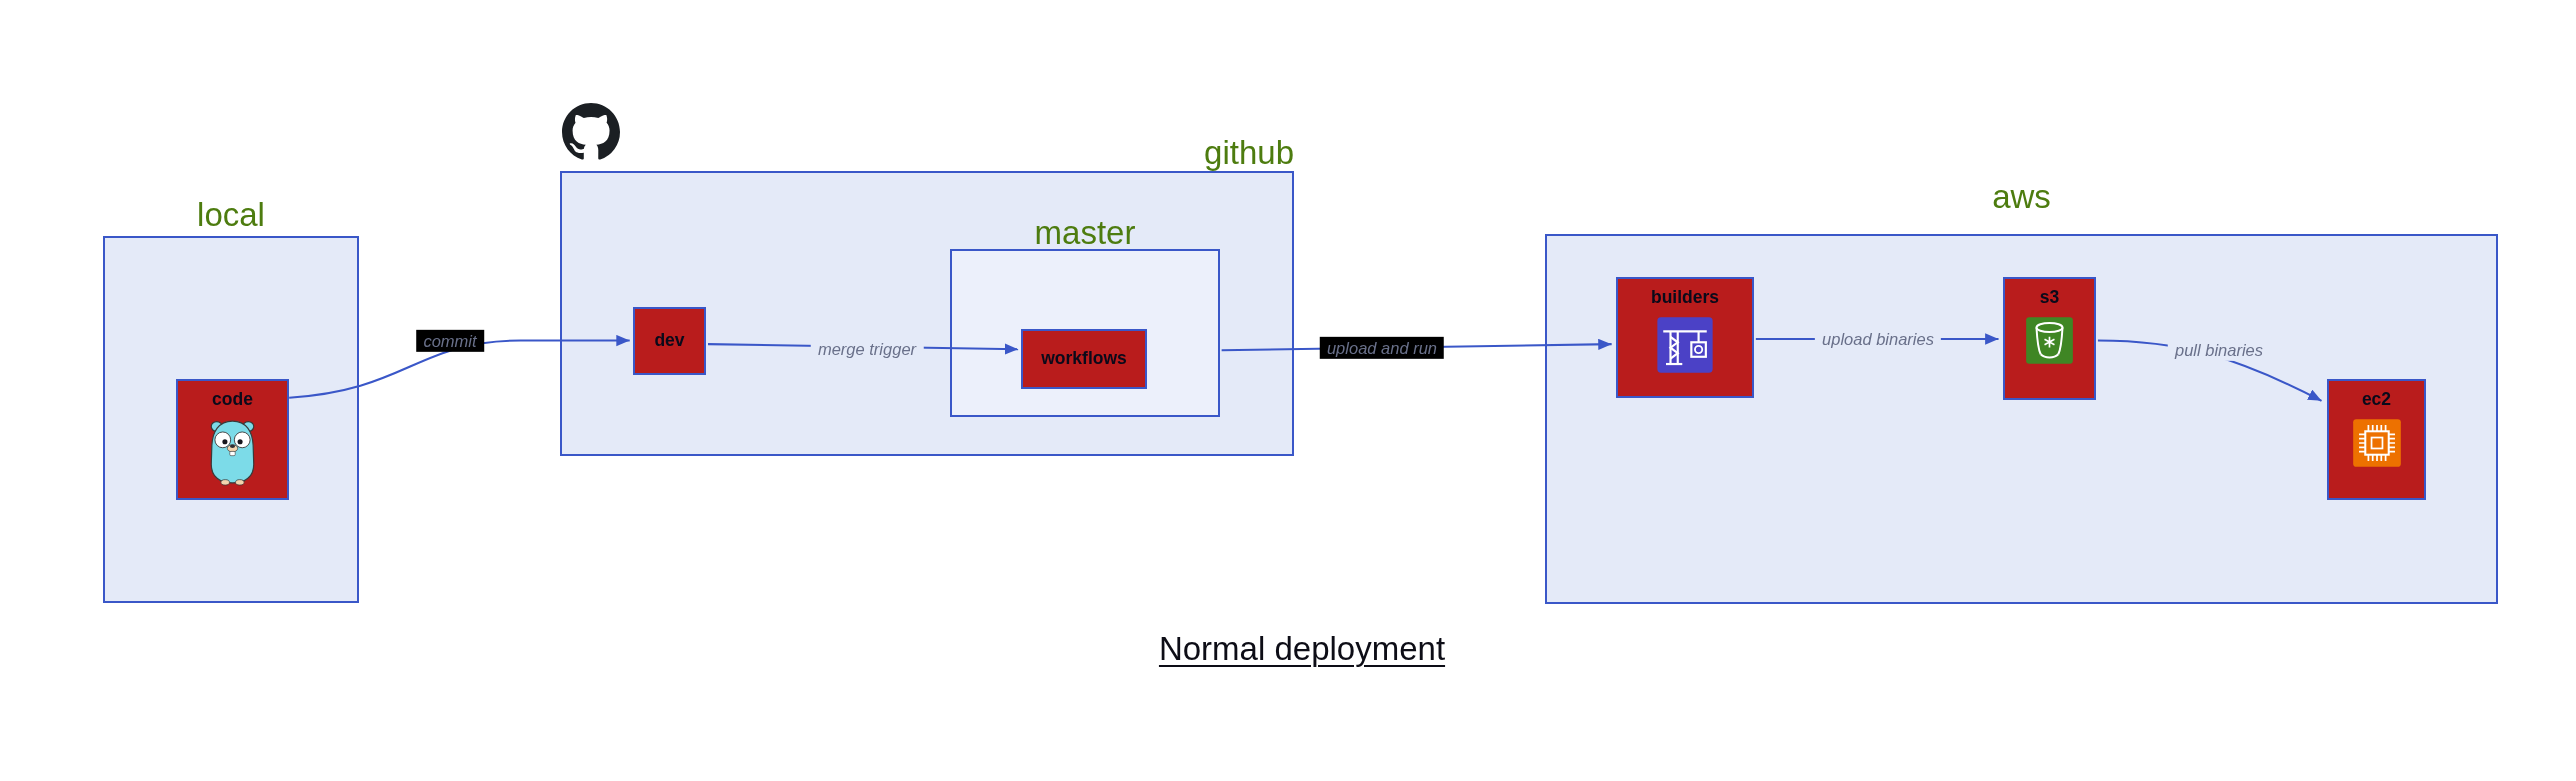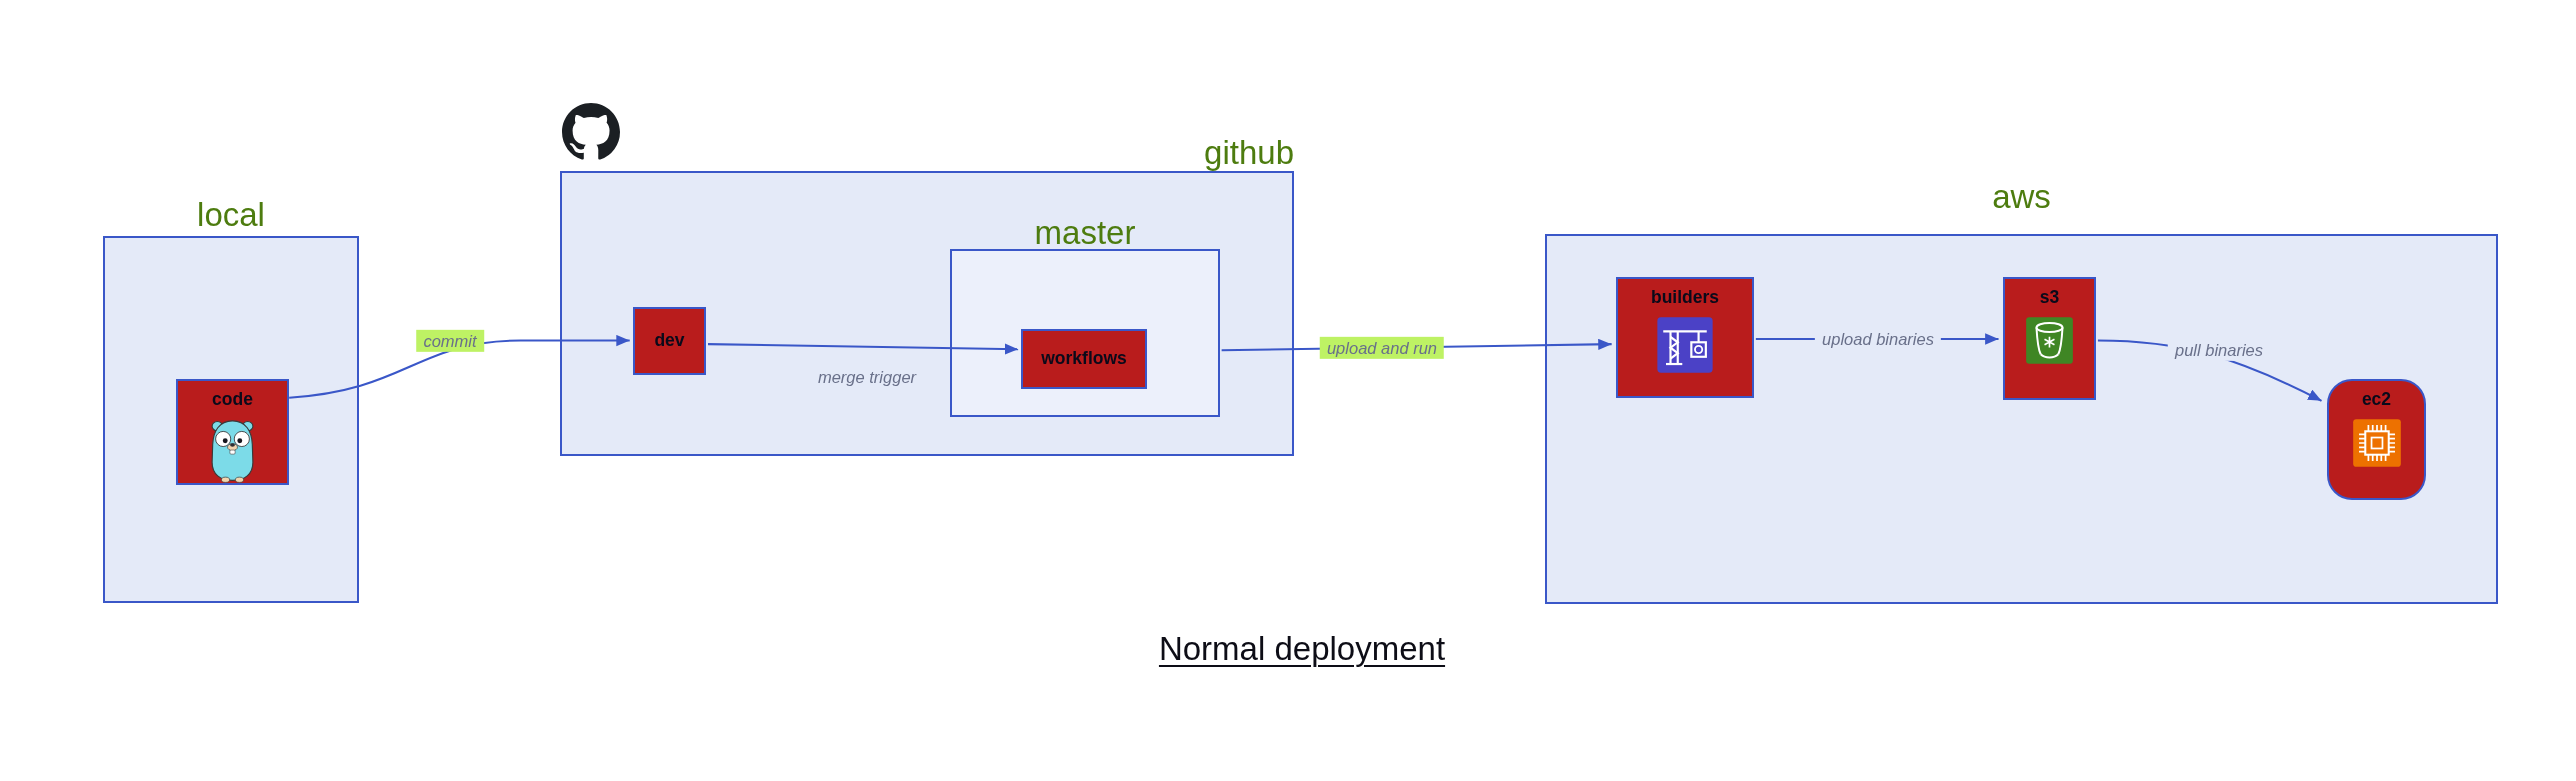--- a/index.html
+++ b/index.html
@@ -60,21 +60,21 @@
   .edge-label {
     position: absolute;
     transform: translate(-50%, -50%);
     font-size: 16.5px;
     font-style: italic;
     color: #69708A;
     white-space: nowrap;
     padding: 2.1px 7.2px;
     line-height: 1.1;
   }
-  .bg-white { background: #bef264; }
+  .bg-white { background: #000000; }
   .bg-fill  { background: #E4EAF8; }
 
   
   .diagram-title {
     position: absolute;
     left: 0; right: 0;
     top: 630px;
     text-align: center;
     font-size: 33px;
     color: #0D0D16;
@@ -99,21 +99,21 @@
   <svg class="icon-svg" style="position:absolute; left:562px; top:103px;" width="58" height="58" viewBox="0 0 16 16">
     <path fill="#1B1F23" fill-rule="evenodd" d="M8 0C3.58 0 0 3.58 0 8c0 3.54 2.29 6.53 5.47 7.59.4.07.55-.17.55-.38 0-.19-.01-.82-.01-1.49-2.01.37-2.53-.49-2.69-.94-.09-.23-.48-.94-.82-1.13-.28-.15-.68-.52-.01-.53.63-.01 1.08.58 1.23.82.72 1.21 1.87.87 2.33.66.07-.52.28-.87.51-1.07-1.78-.2-3.64-.89-3.64-3.95 0-.87.31-1.59.82-2.15-.08-.2-.36-1.02.08-2.12 0 0 .67-.21 2.2.82.64-.18 1.32-.27 2-.27s1.36.09 2 .27c1.53-1.04 2.2-.82 2.2-.82.44 1.1.16 1.92.08 2.12.51.56.82 1.27.82 2.15 0 3.07-1.87 3.75-3.65 3.95.29.25.54.73.54 1.48 0 1.07-.01 1.93-.01 2.2 0 .21.15.46.55.38A8.01 8.01 0 0 0 16 8c0-4.42-3.58-8-8-8z"></path>
   </svg>
 
   <div class="container-label ta-center" style="left:950px; top:215px; width:270px;">master</div>
   <div class="container-box nested" style="left:950px; top:249px; width:270px; height:168px;"></div>
 
   <div class="container-label ta-center" style="left:1545px; top:179px; width:953px;">aws</div>
   <div class="container-box" style="left:1545px; top:234px; width:953px; height:370px;"></div>
 
-  <div class="node-box" style="left:176px; top:379px; width:113px; height:106px;">
+  <div class="node-box" style="left:176px; top:379px; width:113px; height:121px;">
     <div class="node-label">code</div>
     <svg class="icon-svg" width="61" height="68" viewBox="0 0 100 112">
       <ellipse cx="24" cy="14" rx="9" ry="8" fill="#7CDBE8" stroke="#3A3A3A" stroke-width="2"></ellipse>
       <ellipse cx="76" cy="14" rx="9" ry="8" fill="#7CDBE8" stroke="#3A3A3A" stroke-width="2"></ellipse>
       <path d="M50 5 C27 5 17 23 16 45 L15 76 C15 97 29 107 50 107 C71 107 85 97 85 76 L84 45 C83 23 73 5 50 5 Z" fill="#7CDBE8" stroke="#3A3A3A" stroke-width="2"></path>
       <circle cx="34" cy="36" r="13" fill="#ffffff" stroke="#3A3A3A" stroke-width="1.5"></circle>
       <circle cx="66" cy="36" r="13" fill="#ffffff" stroke="#3A3A3A" stroke-width="1.5"></circle>
       <circle cx="37.5" cy="39" r="4.2" fill="#16161D"></circle>
       <circle cx="62.5" cy="39" r="4.2" fill="#16161D"></circle>
       <ellipse cx="50" cy="50" rx="8.5" ry="6" fill="#F3D4AE" stroke="#3A3A3A" stroke-width="1.2"></ellipse>
@@ -156,21 +156,21 @@
       <g stroke="#ffffff" stroke-width="2.6" fill="none">
         <ellipse cx="32" cy="15" rx="17" ry="6"></ellipse>
         <path d="M15 15 C16 33 17.5 44 20.5 50"></path>
         <path d="M49 15 C48 33 46.5 44 43.5 50"></path>
         <path d="M20.5 50 C26 55.5 38 55.5 43.5 50"></path>
         <path d="M32 27 V41 M25.5 30.5 L38.5 37.5 M38.5 30.5 L25.5 37.5" stroke-width="2.2"></path>
       </g>
     </svg>
   </div>
 
-  <div class="node-box" style="left:2327px; top:379px; width:99px; height:121px;border-radius:25px;">
+  <div class="node-box" style="left:2327px; top:379px; width:99px; height:121px;">
     <div class="node-label">ec2</div>
     <svg class="icon-svg" width="50" height="50" viewBox="0 0 64 64">
       <rect x="1.5" y="1.5" width="61" height="61" rx="4" fill="#ED7100"></rect>
       <g stroke="#ffffff" fill="none">
         <rect x="17" y="17" width="30" height="30" stroke-width="2.6"></rect>
         <rect x="25" y="25" width="14" height="14" stroke-width="2.2"></rect>
         <path stroke-width="2.2" d="M21 9 V17 M26.5 9 V17 M32 9 V17 M37.5 9 V17 M43 9 V17"></path>
         <path stroke-width="2.2" d="M21 47 V55 M26.5 47 V55 M32 47 V55 M37.5 47 V55 M43 47 V55"></path>
         <path stroke-width="2.2" d="M9 21 H17 M9 26.5 H17 M9 32 H17 M9 37.5 H17 M9 43 H17"></path>
         <path stroke-width="2.2" d="M47 21 H55 M47 26.5 H55 M47 32 H55 M47 37.5 H55 M47 43 H55"></path>
@@ -185,21 +185,21 @@
       </marker>
     </defs>
     <path class="edge-path" marker-end="url(#arrow)" d="M 561 772 C 790 758 810 661 1010 661 H 1222"></path>
     <path class="edge-path" marker-end="url(#arrow)" d="M 1374 668 L 1976 678"></path>
     <path class="edge-path" marker-end="url(#arrow)" d="M 2371 680 L 3128 668"></path>
     <path class="edge-path" marker-end="url(#arrow)" d="M 3408 658 L 3879 658"></path>
     <path class="edge-path" marker-end="url(#arrow)" d="M 4072 661 C 4230 661 4340 692 4506 778"></path>
   </svg>
 
   <div class="edge-label bg-white" style="left:450px;  top:341px;">commit</div>
-  <div class="edge-label bg-fill" style="left:867px; top:349px;margin-top:28px;">merge trigger</div>
+  <div class="edge-label bg-fill" style="left:867px; top:349px;">merge trigger</div>
   <div class="edge-label bg-white" style="left:1382px; top:348px;">upload and run</div>
   <div class="edge-label bg-fill" style="left:1878px; top:339px;">upload binaries</div>
   <div class="edge-label bg-fill" style="left:2219px; top:350px;">pull binaries</div>
 
   <div class="diagram-title">Normal deployment</div>
 
 </div>
 
 
 </body></html>

